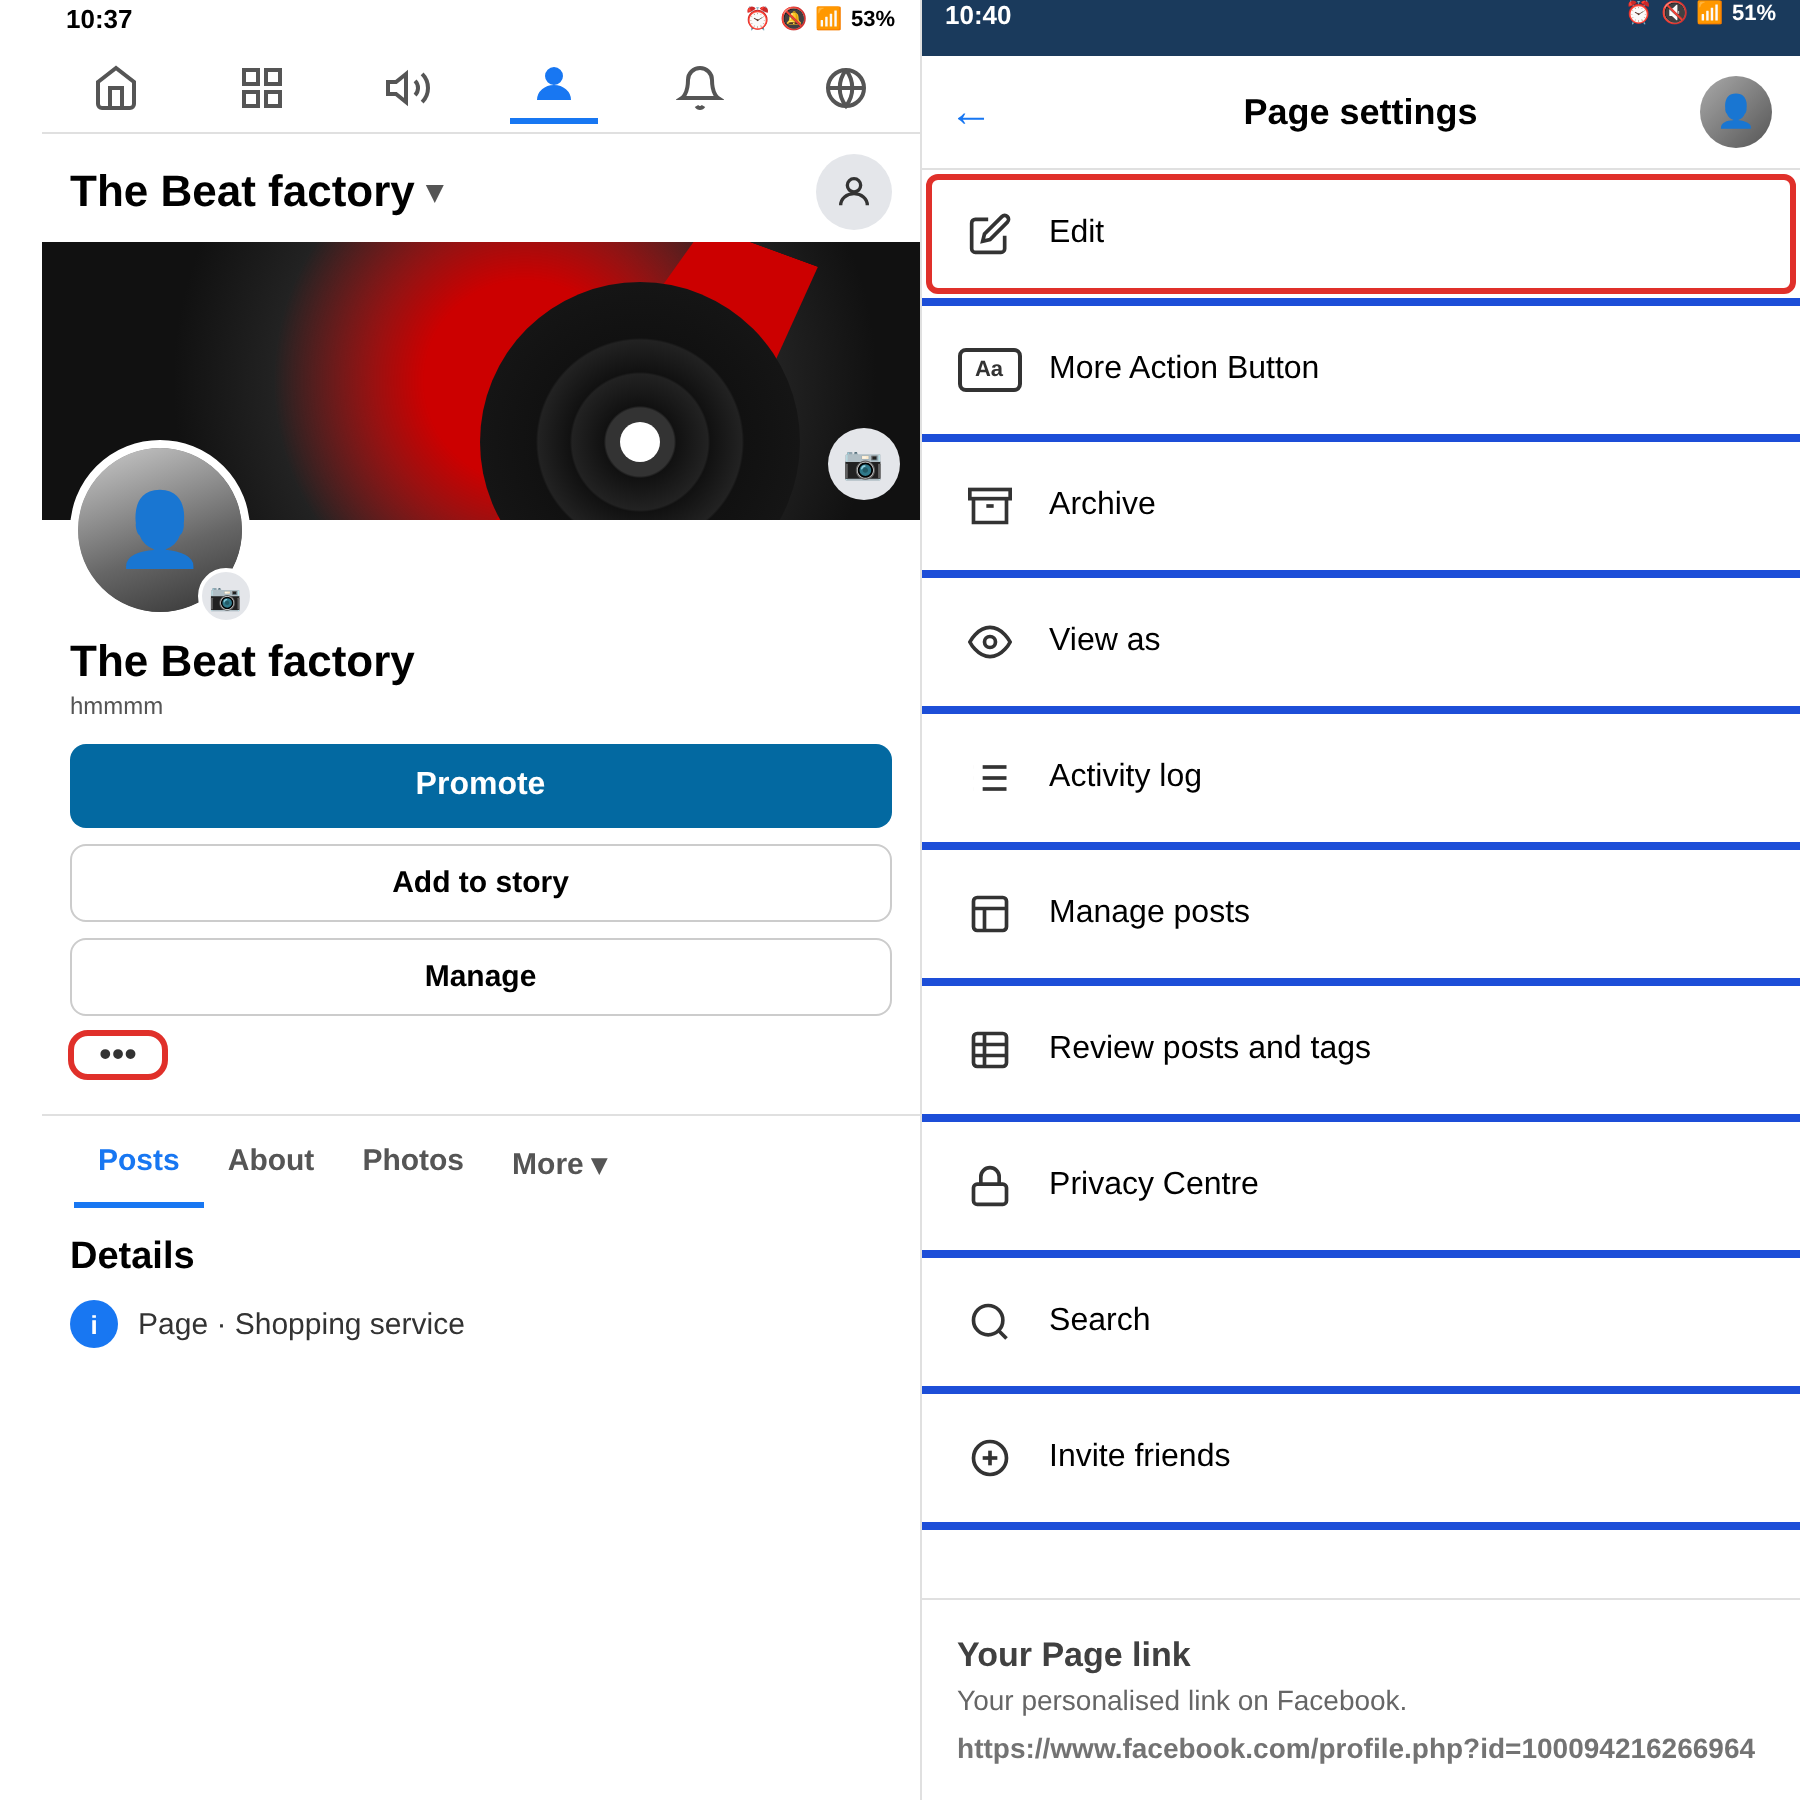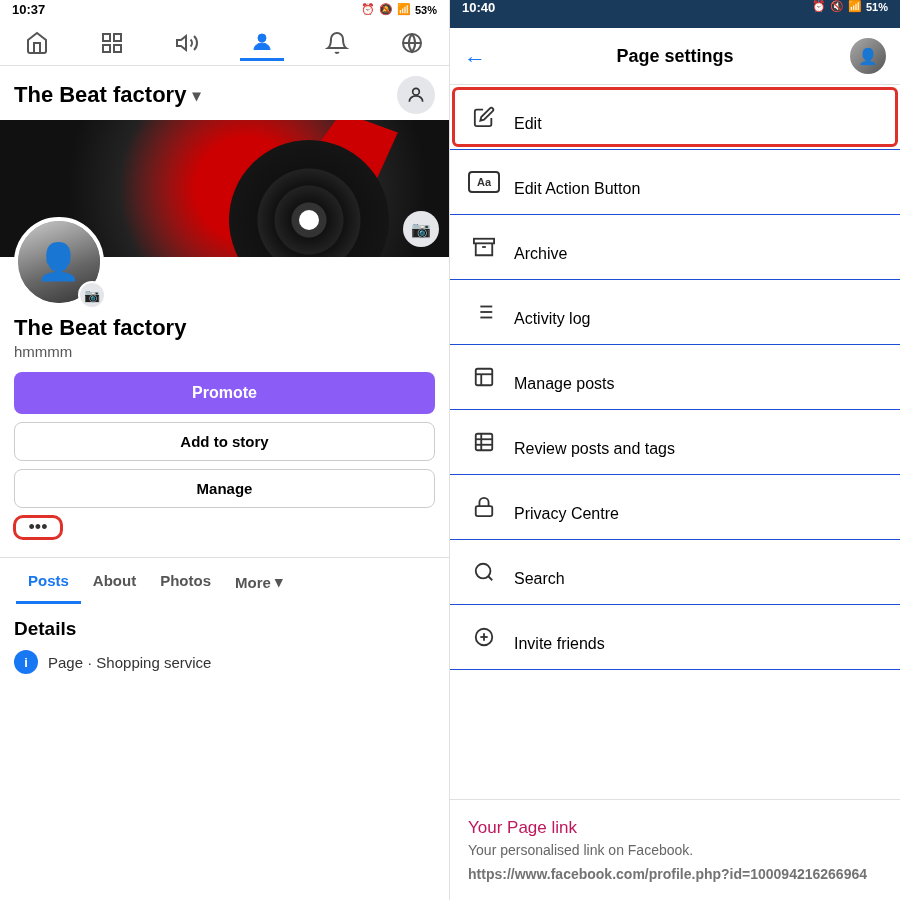--- a/index.html
+++ b/index.html
@@ -13,20 +13,21 @@
     }
 
     
     .left-panel {
       width: 449px;
       height: 688px;
       background: #fff;
       display: flex;
       flex-direction: column;
       overflow: hidden;
+      margin-left: 21px;
     }
 
     .status-bar-left {
       background: #fff;
       height: 28px;
       display: flex;
       align-items: center;
       justify-content: space-between;
       padding: 0 12px;
       font-size: 12px;
@@ -162,28 +163,28 @@
       font-size: 13px; color: #333;
     }
 
     .page-name {
       font-size: 22px;
       font-weight: 700;
       color: #000;
       margin-top: 8px;
     }
     .page-subtitle {
-      font-size: 15px;
+      font-size: 12px;
       color: #555;
       margin-top: 2px;
     }
 
     .promote-btn {
       width: 100%;
-      background: #8b5cf6;
+      background: #0369a1;
       color: #fff;
       border: none;
       border-radius: 8px;
       padding: 12px;
       font-size: 16px;
       font-weight: 600;
       margin-top: 12px;
       cursor: pointer;
     }
 
@@ -333,24 +334,24 @@
       display: flex; align-items: center; justify-content: center;
       font-size: 16px; color: #fff;
     }
 
     .settings-list {
       flex: 1;
       overflow-y: auto;
     }
     .settings-item {
       display: flex;
-      align-items: flex-end;
+      align-items: center;
       gap: 14px;
       padding: 16px 18px;
-      border-bottom: 1px solid #1d4ed8;
+      border-bottom: 4px solid #1d4ed8;
       cursor: pointer;
       position: relative;
     }
     .settings-item.highlighted {
       background: #fff;
     }
     .settings-item.highlighted::before {
       content: '';
       position: absolute;
       inset: 2px;
@@ -370,22 +371,22 @@
       color: #000;
       font-weight: 400;
     }
 
     .page-link-section {
       padding: 18px;
       border-top: 1px solid #e0e0e0;
     }
     .page-link-title {
       font-size: 17px;
-      font-weight: 400;
-      color: #be185d;
+      font-weight: 700;
+      color: #404040;
       margin-bottom: 4px;
     }
     .page-link-subtitle {
       font-size: 14px;
       color: #666;
       margin-bottom: 8px;
     }
     .page-link-url {
       font-size: 14px;
       font-weight: 700;
@@ -547,34 +548,43 @@
             <path d="M18.5 2.5a2.121 2.121 0 0 1 3 3L12 15l-4 1 1-4 9.5-9.5z"></path>
           </svg>
       </div>
       <span class="settings-item-label">Edit</span>
     </div>
 
     <div class="settings-item">
       <div class="settings-item-icon">
         <div style="width:40px;height:22px;border:2px solid #333;border-radius:4px;display:flex;align-items:center;justify-content:center;font-size:11px;font-weight:700;color:#333;">Aa</div>
       </div>
-      <span class="settings-item-label">Edit Action Button</span>
+      <span class="settings-item-label">More Action Button</span>
     </div>
 
     <div class="settings-item">
       <div class="settings-item-icon">
         <svg width="22" height="22" viewBox="0 0 24 24" fill="none" stroke="#333" stroke-width="2">
             <polyline points="21 8 21 21 3 21 3 8"></polyline>
             <rect x="1" y="3" width="22" height="5"></rect>
             <line x1="10" y1="12" x2="14" y2="12"></line>
           </svg>
       </div>
       <span class="settings-item-label">Archive</span>
     </div>
 
+    <div class="settings-item">
+      <div class="settings-item-icon">
+        <svg width="22" height="22" viewBox="0 0 24 24" fill="none" stroke="#333" stroke-width="2">
+            <circle cx="12" cy="12" r="3"></circle>
+            <path d="M1 12s4-8 11-8 11 8 11 8-4 8-11 8-11-8-11-8z"></path>
+          </svg>
+      </div>
+      <span class="settings-item-label">View as</span>
+    </div>
 
     <div class="settings-item">
       <div class="settings-item-icon">
         <svg width="22" height="22" viewBox="0 0 24 24" fill="none" stroke="#333" stroke-width="2">
             <line x1="8" y1="6" x2="21" y2="6"></line>
             <line x1="8" y1="12" x2="21" y2="12"></line>
             <line x1="8" y1="18" x2="21" y2="18"></line>
             <line x1="3" y1="6" x2="3.01" y2="6"></line>
             <line x1="3" y1="12" x2="3.01" y2="12"></line>
             <line x1="3" y1="18" x2="3.01" y2="18"></line>

